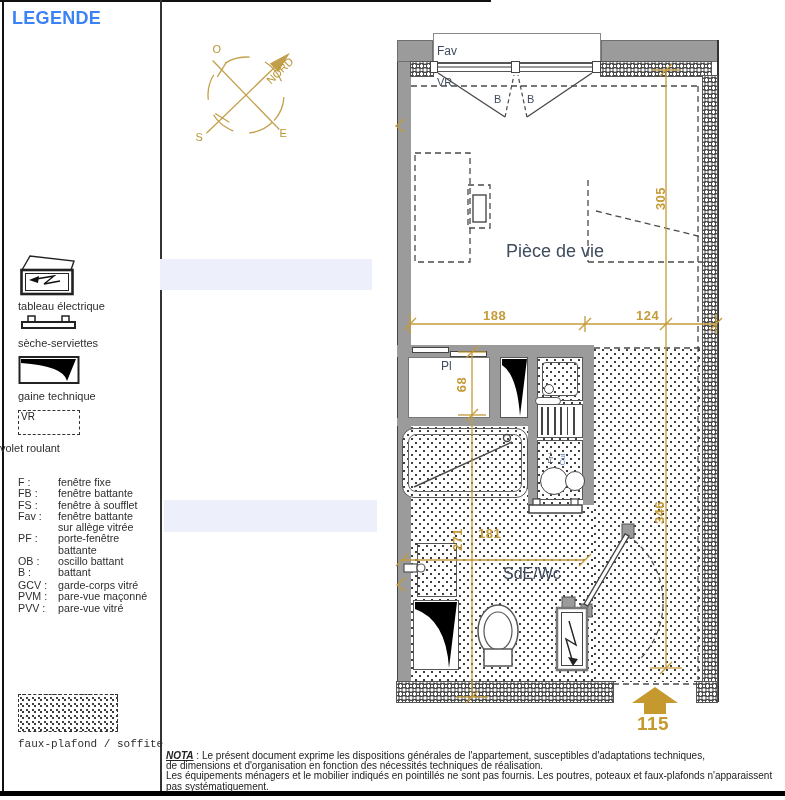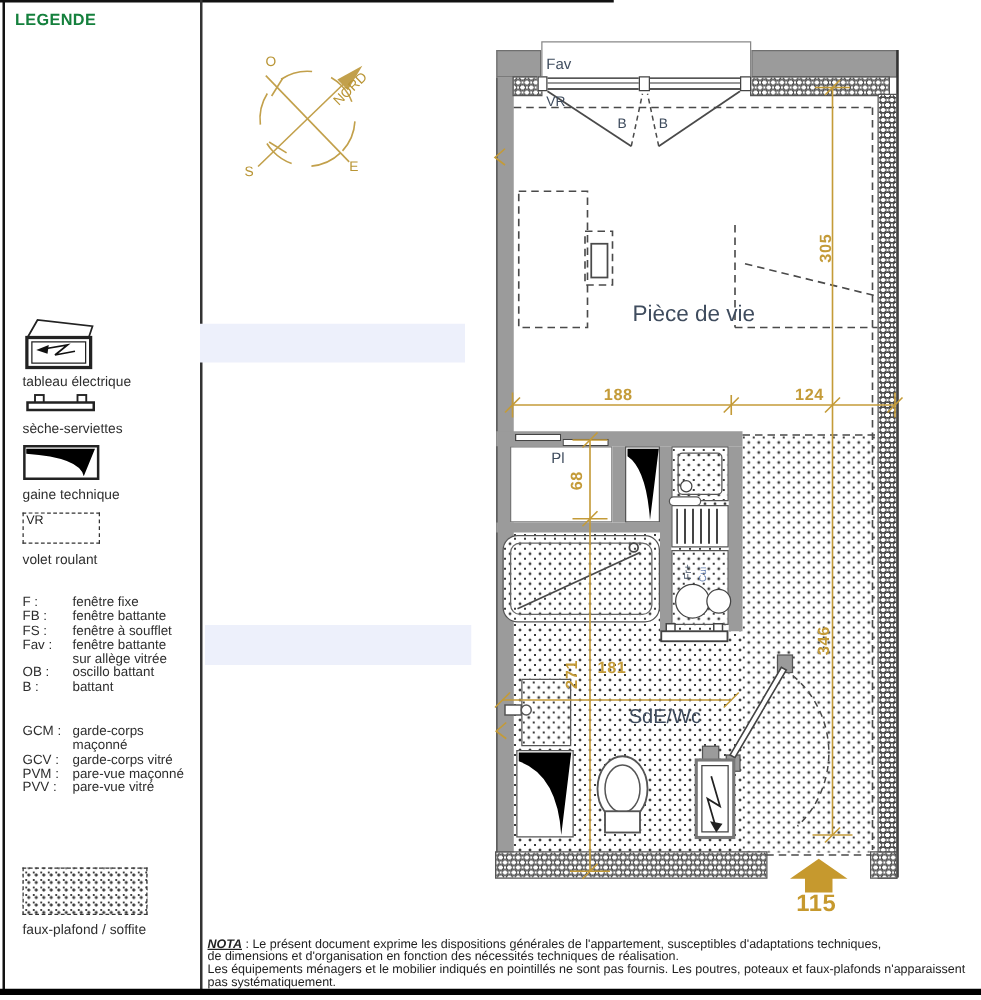--- a/index.html
+++ b/index.html
@@ -38,21 +38,21 @@
 <div id="page">
 
   <div class="abs" style="left:0;top:0;width:491px;height:2px;background:#111;"></div>
   <div class="abs" style="left:2px;top:0;width:2px;height:795px;background:#111;"></div>
   <div class="abs" style="left:160px;top:0;width:2px;height:795px;background:#333;"></div>
   <div class="abs" style="left:0;top:791px;width:785px;height:5px;background:#000;"></div>
 
   <div class="band" style="left:160px;top:259px;width:212px;height:31px;"></div>
   <div class="band" style="left:164px;top:500px;width:213px;height:32px;"></div>
 
-  <div class="abs" style="left:12px;top:8px;font-size:13px;font-weight:bold;color:#15803d;letter-spacing:0.3px;">LEGENDE</div>
+  <div class="abs" style="left:12px;top:8px;font-size:18px;font-weight:bold;color:#3b82f6;letter-spacing:0.3px;">LEGENDE</div>
 
   <svg class="abs" style="left:180px;top:26px;" width="132" height="138" viewBox="0 0 132 138">
     <g transform="rotate(46 66 69)" stroke="#c2a04b" stroke-width="1.3" fill="none">
       <line x1="66" y1="124" x2="66" y2="18"></line>
       <polygon points="66,8 60,30 72,30" fill="#c2a04b" stroke="none"></polygon>
       <line x1="18" y1="69" x2="114" y2="69"></line>
       <circle cx="66" cy="69" r="38" stroke-dasharray="26 16"></circle>
       <line x1="58" y1="104" x2="74" y2="100"></line>
       <line x1="29" y1="61" x2="33" y2="77"></line>
       <text x="76" y="44" transform="rotate(-90 76 44)" fill="#b99535" stroke="none" font-size="11" font-family="Liberation Sans, sans-serif">NORD</text>
@@ -80,21 +80,21 @@
 
   <svg class="abs" style="left:18px;top:354px;" width="64" height="32" viewBox="0 0 64 32">
     <rect x="1.5" y="3" width="59" height="26" fill="#fff" stroke="#222" stroke-width="2"></rect>
     <path d="M3,5 L58,5 L49,27 Q46,12 3,9 Z" fill="#000"></path>
   </svg>
   <div class="leg-label" style="left:18px;top:390px;">gaine technique</div>
 
   <div class="abs" style="left:18px;top:410px;width:62px;height:25px;border:1.6px dashed #333;box-sizing:border-box;">
     <span style="position:absolute;left:2px;top:0px;font-size:10px;color:#222;background:#fff;padding-right:2px;">VR</span>
   </div>
-  <div class="leg-label" style="left:18px;top:442px;">volet roulant</div>
+  <div class="leg-label" style="left:0;top:442px;">volet roulant</div>
 
   <div class="leg-group" style="top:477px;">
     <div class="leg-row">
         <span class="leg-abbr">F :</span>
         <span>fenêtre fixe</span>
       </div>
     <div class="leg-row">
         <span class="leg-abbr">FB :</span>
         <span>fenêtre battante</span>
       </div>
@@ -104,51 +104,51 @@
       </div>
     <div class="leg-row">
         <span class="leg-abbr">Fav :</span>
         <span>fenêtre battante</span>
       </div>
     <div class="leg-row">
         <span class="leg-abbr"></span>
         <span>sur allège vitrée</span>
       </div>
     <div class="leg-row">
+        <span class="leg-abbr">PF :</span>
+        <span>porte-fenêtre battante</span>
+      </div>
+    <div class="leg-row">
         <span class="leg-abbr">OB :</span>
         <span>oscillo battant</span>
       </div>
     <div class="leg-row">
         <span class="leg-abbr">B :</span>
         <span>battant</span>
       </div>
   </div>
 
   <div class="leg-group" style="top:580px;">
     <div class="leg-row">
-        <span class="leg-abbr">GCM :</span>
-        <span>garde-corps maçonné</span>
-      </div>
-    <div class="leg-row">
         <span class="leg-abbr">GCV :</span>
         <span>garde-corps vitré</span>
       </div>
     <div class="leg-row">
         <span class="leg-abbr">PVM :</span>
         <span>pare-vue maçonné</span>
       </div>
     <div class="leg-row">
         <span class="leg-abbr">PVV :</span>
         <span>pare-vue vitré</span>
       </div>
   </div>
 
 
   <div class="abs dots" style="left:18px;top:694px;width:100px;height:38px;border:1.6px dashed #333;box-sizing:border-box;background-size:6px 6px,6px 6px;"></div>
-  <div class="leg-label" style="left:18px;top:738px;">faux-plafond / soffite</div>
+  <div class="leg-label" style="left:18px;top:738px;font-family:Liberation Mono, monospace;">faux-plafond / soffite</div>
 
   <div class="abs dots" style="left:411px;top:418px;width:183px;height:264px;"></div>
   <div class="abs dots" style="left:594px;top:348px;width:108px;height:334px;"></div>
   <div class="abs dots" style="left:535px;top:357px;width:48px;height:148px;"></div>
 
   <div class="wall wall-b" style="left:397px;top:40px;width:36px;height:22px;"></div>
   <div class="wall wall-b" style="left:601px;top:40px;width:117px;height:22px;"></div>
   <div class="wall" style="left:397px;top:62px;width:14px;height:640px;border-left:1.5px solid #444;box-sizing:border-box;"></div>
   <div class="wall" style="left:397px;top:345px;width:197px;height:12px;"></div>
   <div class="wall" style="left:397px;top:418px;width:133px;height:8px;"></div>

